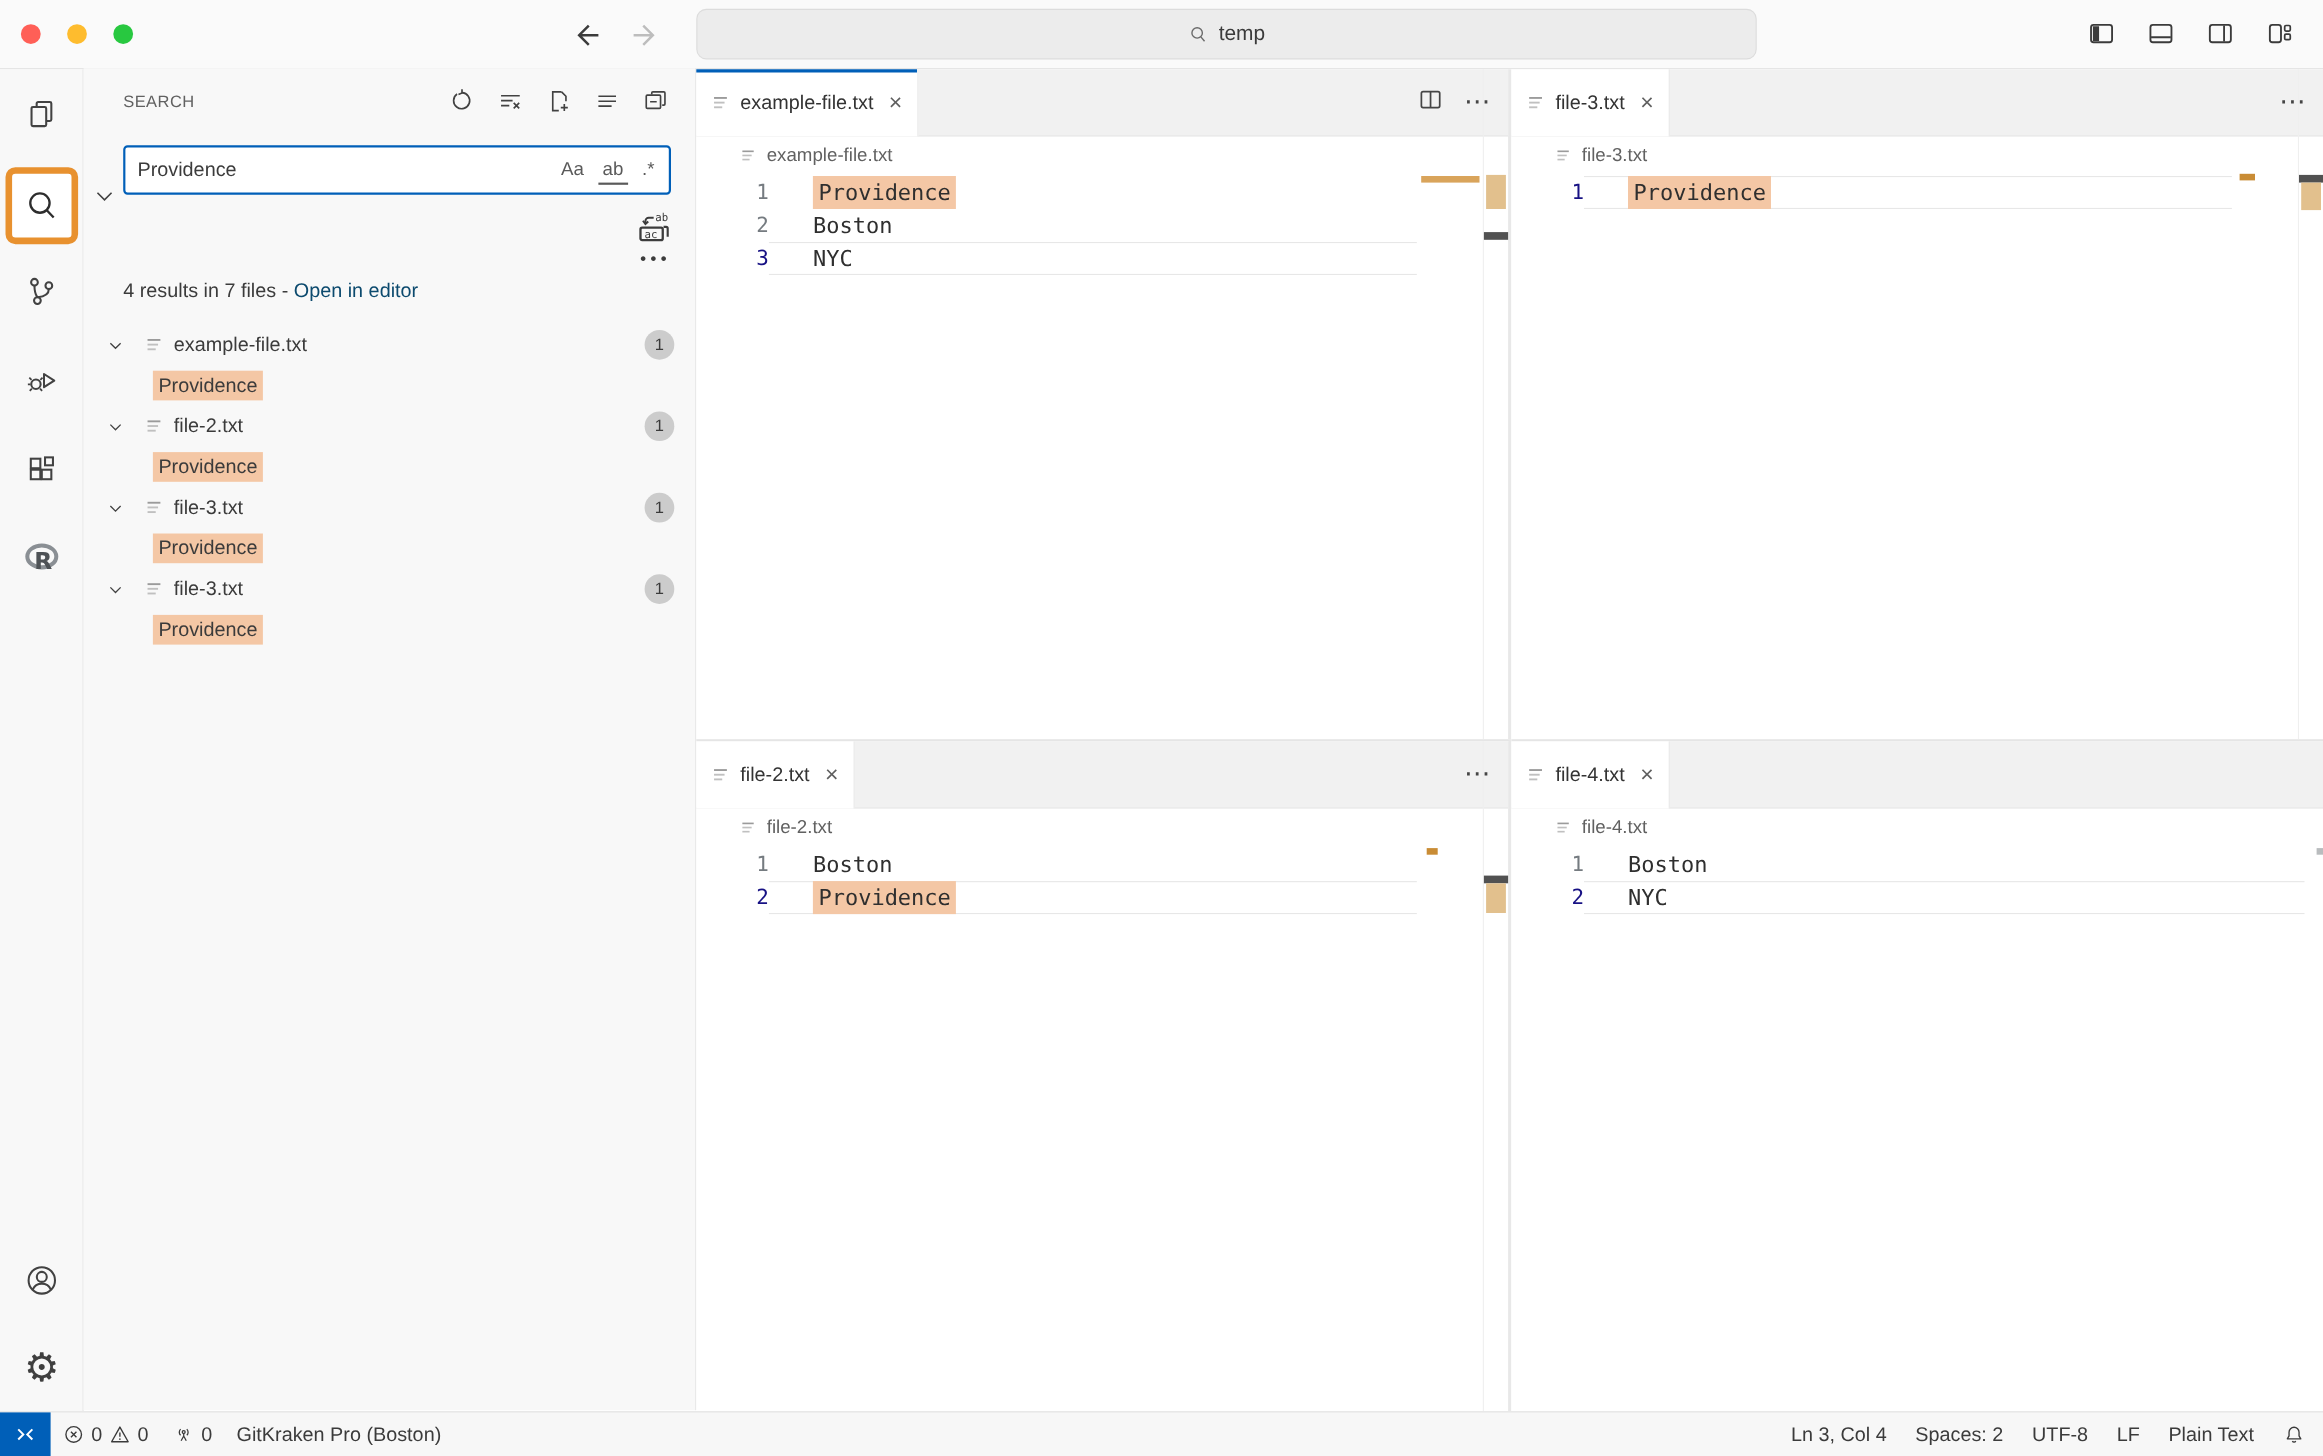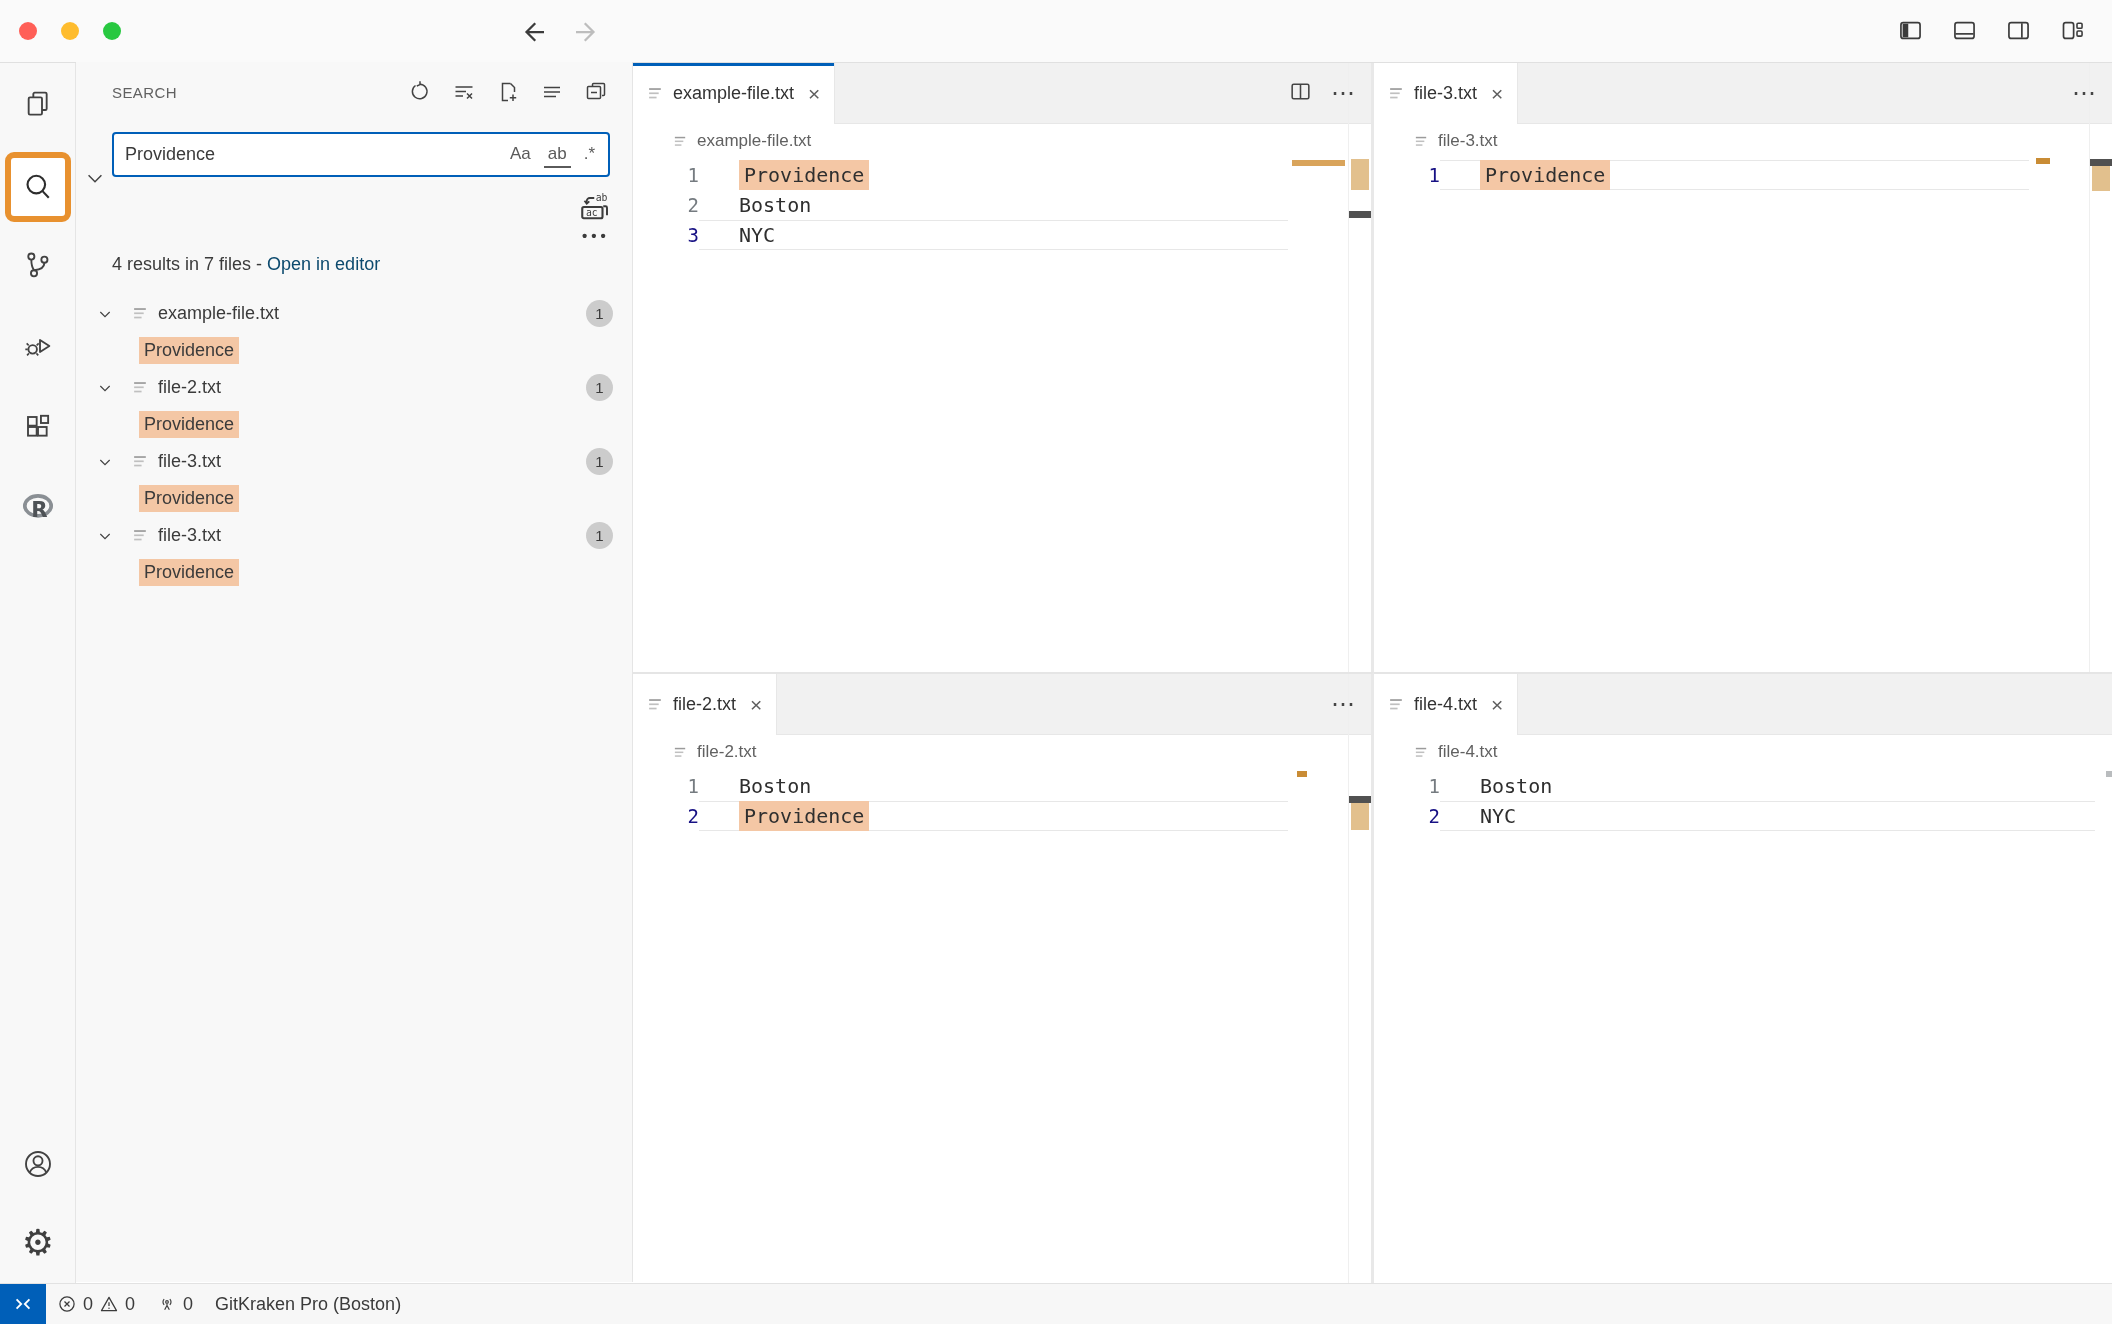--- a/index.html
+++ b/index.html
@@ -117,20 +117,27 @@
       <svg width="30" height="30" viewBox="0 0 24 24">
           <path d="M13 5 L6 12 L13 19 M6.5 12 H20" fill="none" stroke="#3b3b3b" stroke-width="1.8"></path>
         </svg>
     </div>
     <div class="navbtn nav-fwd">
       <svg width="30" height="30" viewBox="0 0 24 24">
           <path d="M11 5 L18 12 L11 19 M17.5 12 H4" fill="none" stroke="#bdbdbd" stroke-width="1.8"></path>
         </svg>
     </div>
 
+    <div class="titlesearch">
+      <svg width="19" height="19" viewBox="0 0 24 24">
+          <circle cx="10.5" cy="10" r="6" fill="none" stroke="#6a6a6a" stroke-width="1.6"></circle>
+          <line x1="14.8" y1="14.5" x2="19" y2="19.5" stroke="#6a6a6a" stroke-width="1.6"></line>
+        </svg>
+      <span>temp</span>
+    </div>
 
     <div class="layoutbtns">
       <span>
         <svg width="27" height="27" viewBox="0 0 24 24">
             <rect x="3.5" y="5" width="17" height="14" rx="2" fill="none" stroke="#3b3b3b" stroke-width="1.5"></rect>
             <path d="M5 6 h5 v12 h-5 a1.5 1.5 0 0 1 0 -0.01 z" fill="#3b3b3b"></path>
           </svg>
       </span>
       <span>
         <svg width="27" height="27" viewBox="0 0 24 24">
@@ -529,15 +536,38 @@
       <svg width="20" height="20" viewBox="0 0 24 24">
           <circle cx="12" cy="9.5" r="1.6" fill="none" stroke="#3b3b3b" stroke-width="1.4"></circle>
           <path d="M8.6 6.2 A4.8 4.8 0 0 0 8.6 13 M15.4 6.2 A4.8 4.8 0 0 1 15.4 13" fill="none" stroke="#3b3b3b" stroke-width="1.4"></path>
           <path d="M12 11.5 V14 M9.2 19 L12 13.8 L14.8 19" fill="none" stroke="#3b3b3b" stroke-width="1.4"></path>
         </svg>
       <span>0</span>
     </div>
     <div class="sb-item">
       <span>GitKraken Pro (Boston)</span>
     </div>
+    <div class="sb-right">
+      <div class="sb-item">
+          <span>Ln 3, Col 4</span>
+        </div>
+      <div class="sb-item">
+          <span>Spaces: 2</span>
+        </div>
+      <div class="sb-item">
+          <span>UTF-8</span>
+        </div>
+      <div class="sb-item">
+          <span>LF</span>
+        </div>
+      <div class="sb-item">
+          <span>Plain Text</span>
+        </div>
+      <div class="sb-item" style="padding-right:16px">
+        <svg width="21" height="21" viewBox="0 0 24 24">
+            <path d="M12 4 A5.2 5.2 0 0 1 17.2 9.2 V13 L19 16 H5 L6.8 13 V9.2 A5.2 5.2 0 0 1 12 4 Z" fill="none" stroke="#3b3b3b" stroke-width="1.4" stroke-linejoin="round"></path>
+            <path d="M10.3 18.2 A1.8 1.8 0 0 0 13.7 18.2" fill="none" stroke="#3b3b3b" stroke-width="1.4"></path>
+          </svg>
+      </div>
+    </div>
   </div>
 
 </div>
 
 </body></html>

